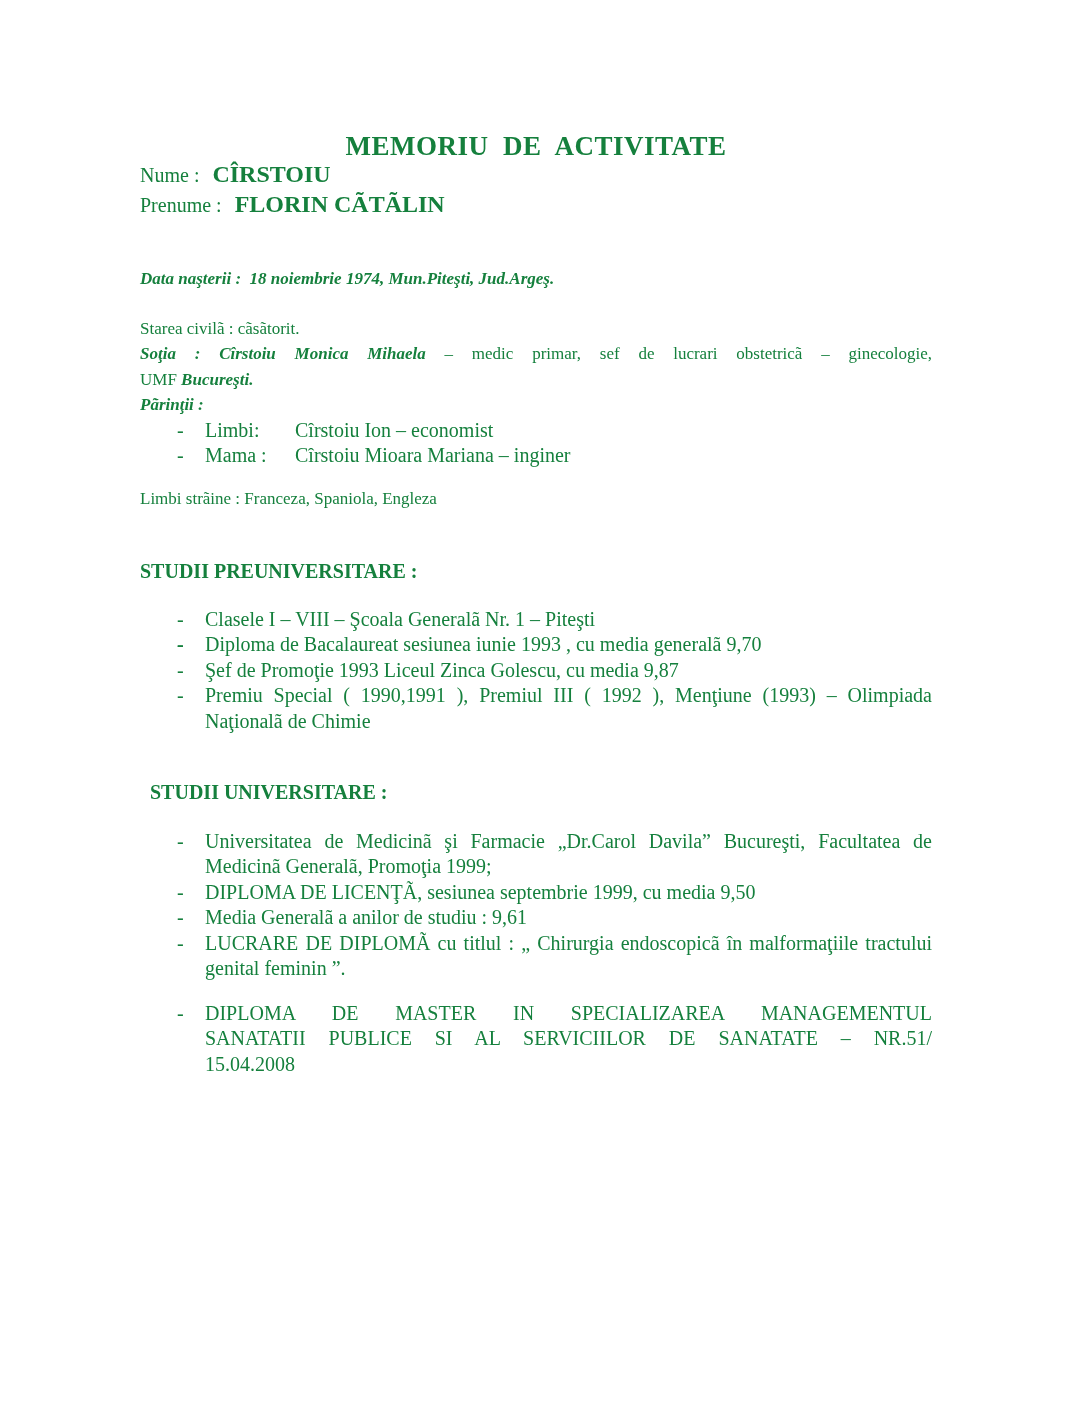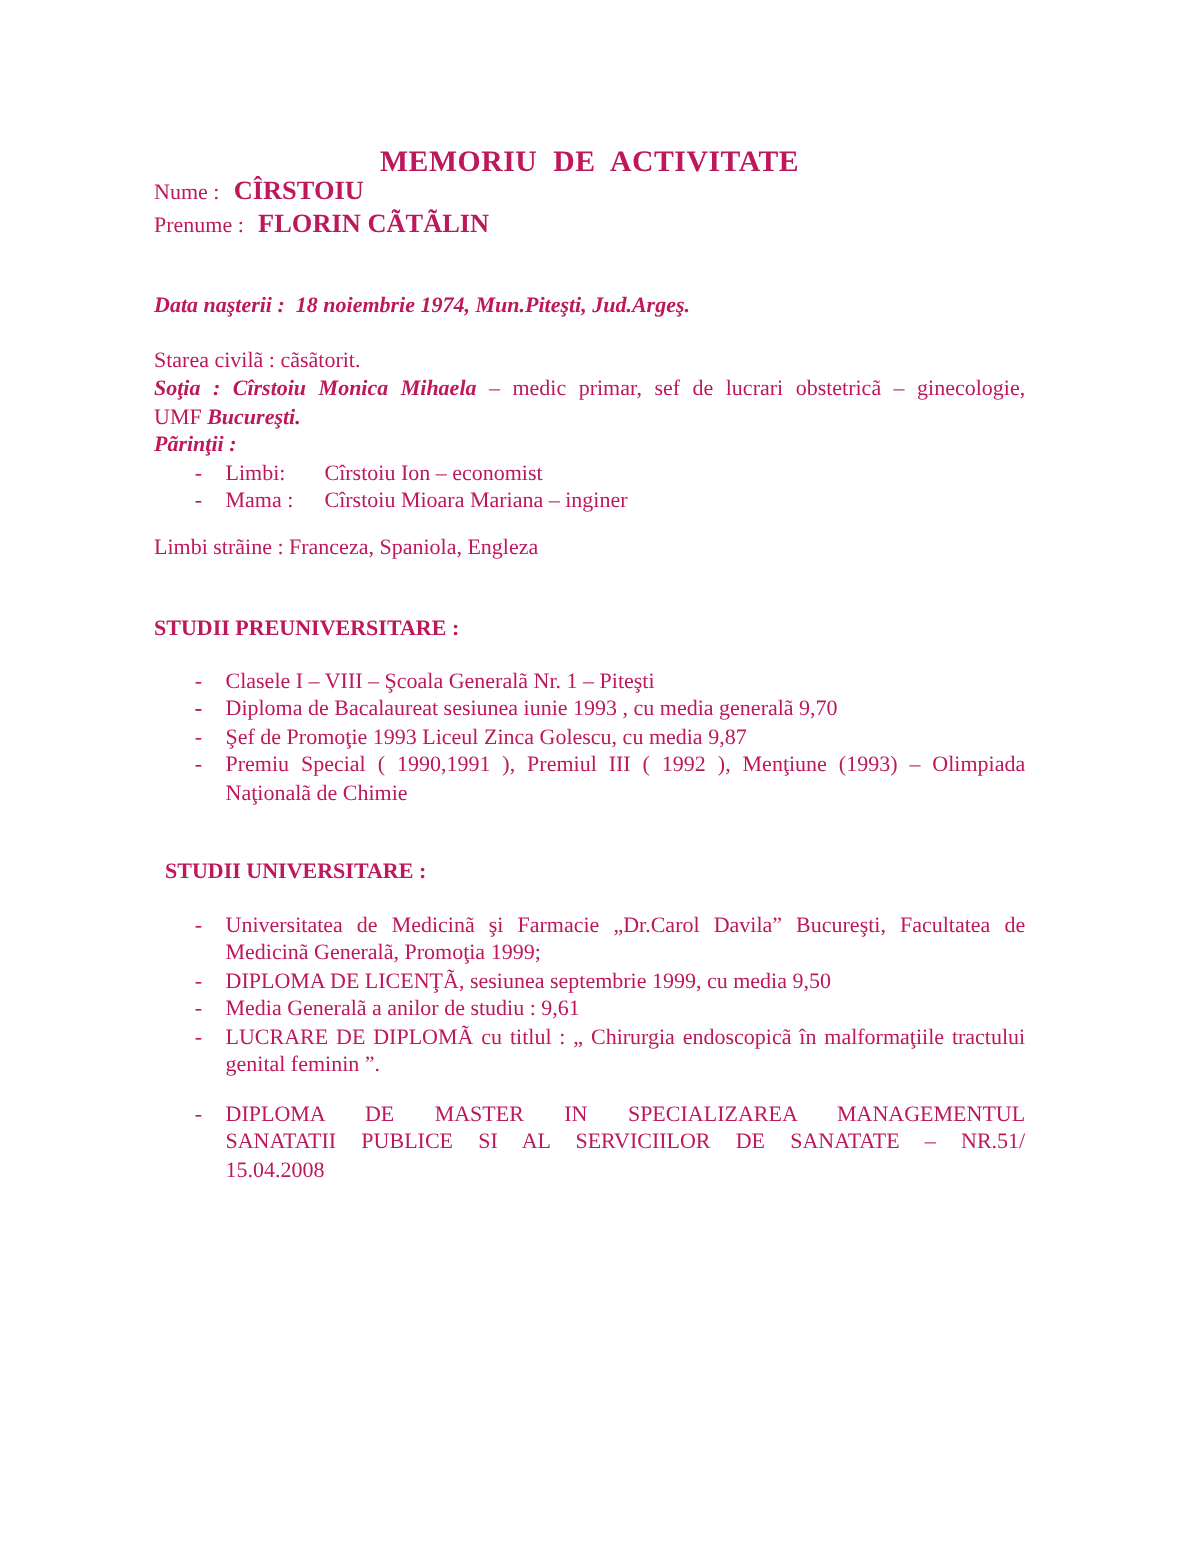--- a/index.html
+++ b/index.html
@@ -1,41 +1,41 @@
 <!DOCTYPE html>
 <html><head>
 <meta charset="utf-8">
 <style>
   html,body { margin:0; padding:0; background:#ffffff; }
   .page {
     position:relative;
     width:1088px; height:1237px;
     background:#ffffff;
-    color:#be185d;
+    color:#15803d;
     font-family:"Liberation Serif","DejaVu Serif",serif;
     overflow:hidden;
   }
   .content {
     position:absolute; left:140px; top:0;
     width:792px;
     padding-top:133px;
     box-sizing:content-box;
   }
   .title {
     margin:0;
     font-size:27px; font-weight:bold;
     text-align:center;
     letter-spacing:0.5px;
     white-space:pre-wrap;
     line-height:27px;
   }
   .name-block { }
   .name-row { font-size:20px; line-height:29px; }
   .name-row .value { font-weight:bold; font-size:24px; margin-left:13px; }
-  .line { margin:0; font-size:20px; line-height:25.5px; }
+  .line { margin:0; font-size:17px; line-height:25.5px; }
   .birth {
     margin-top:46px;
     font-style:italic; font-weight:bold;
     white-space:pre-wrap;
   }
   .family-block { margin-top:24px; }
   .bi { font-style:italic; font-weight:bold; }
   .stretch { text-align:justify; text-align-last:justify; }
   .parent-row { position:relative; padding-left:65px; font-size:20px; line-height:25.5px; }
   .parent-row .dash { position:absolute; left:37px; }

